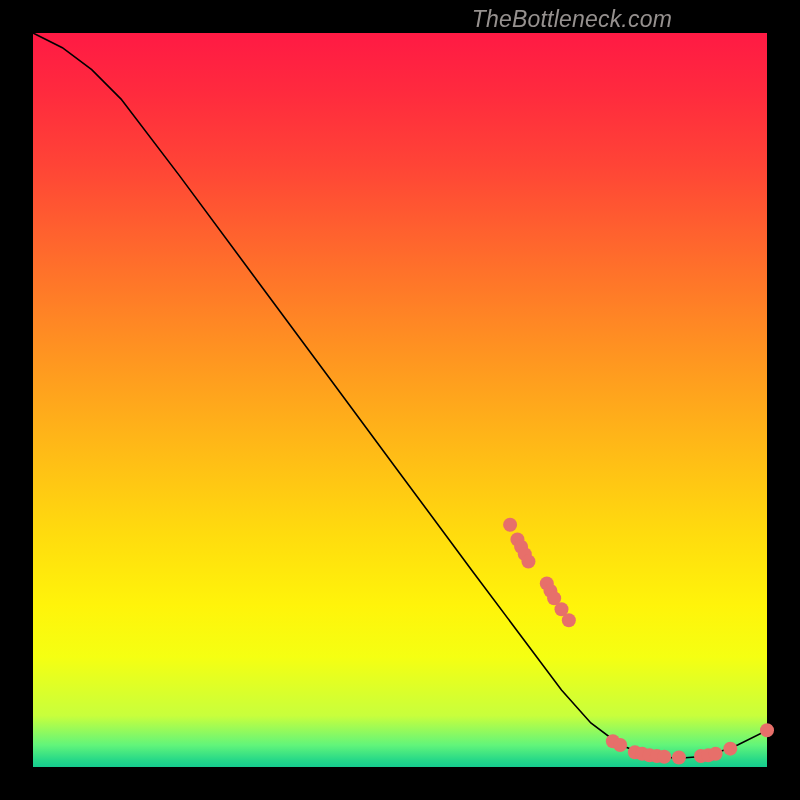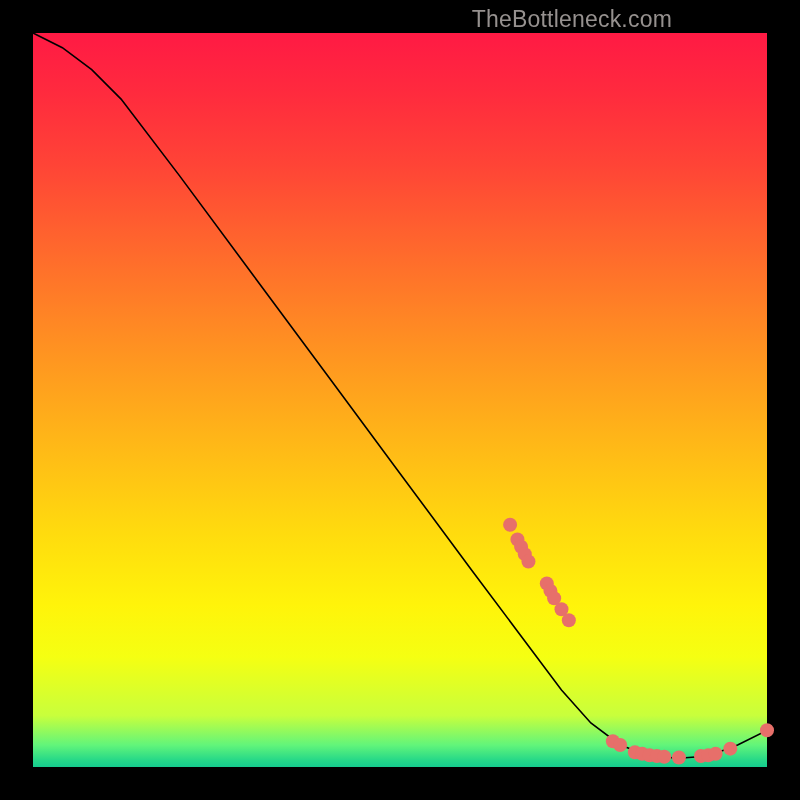--- a/index.html
+++ b/index.html
@@ -7,20 +7,21 @@
     padding: 0;
     width: 800px;
     height: 800px;
     background: #000000;
     overflow: hidden;
   }
   .wrap {
     position: relative;
     width: 708px;
     height: 800px;
+    font-style: italic;
   }
   .plot-area {
     position: absolute;
     left: 33px;
     top: 33px;
     width: 734px;
     height: 734px;
     
     background: linear-gradient(to bottom,
       #ff1a44 0%,

